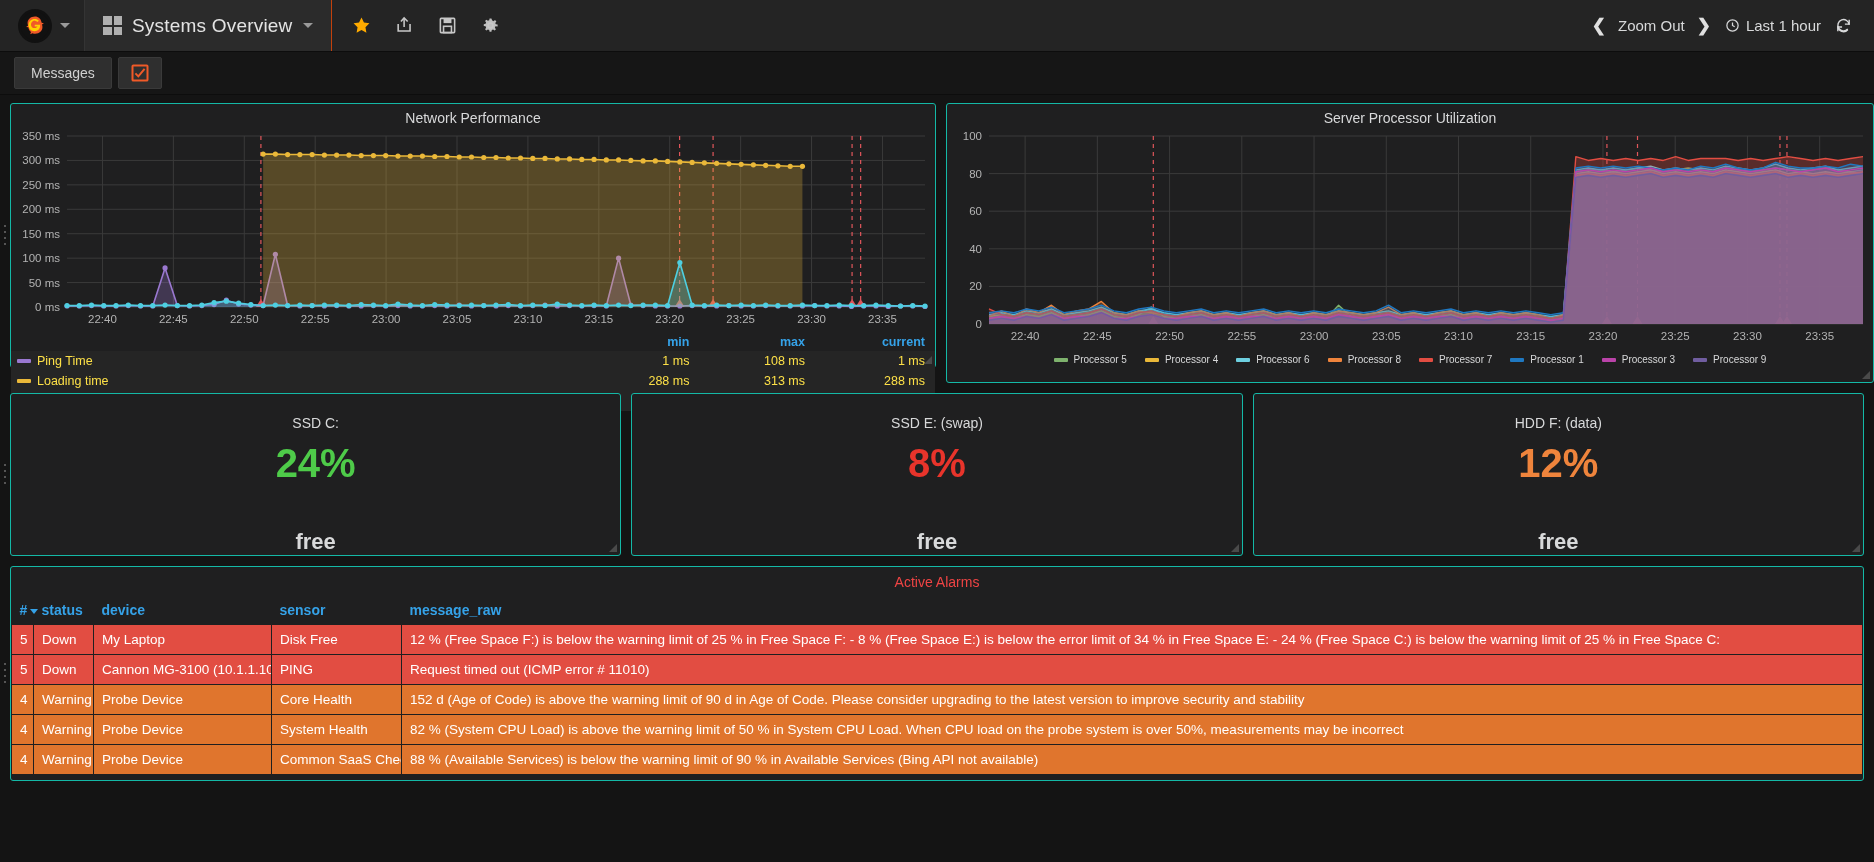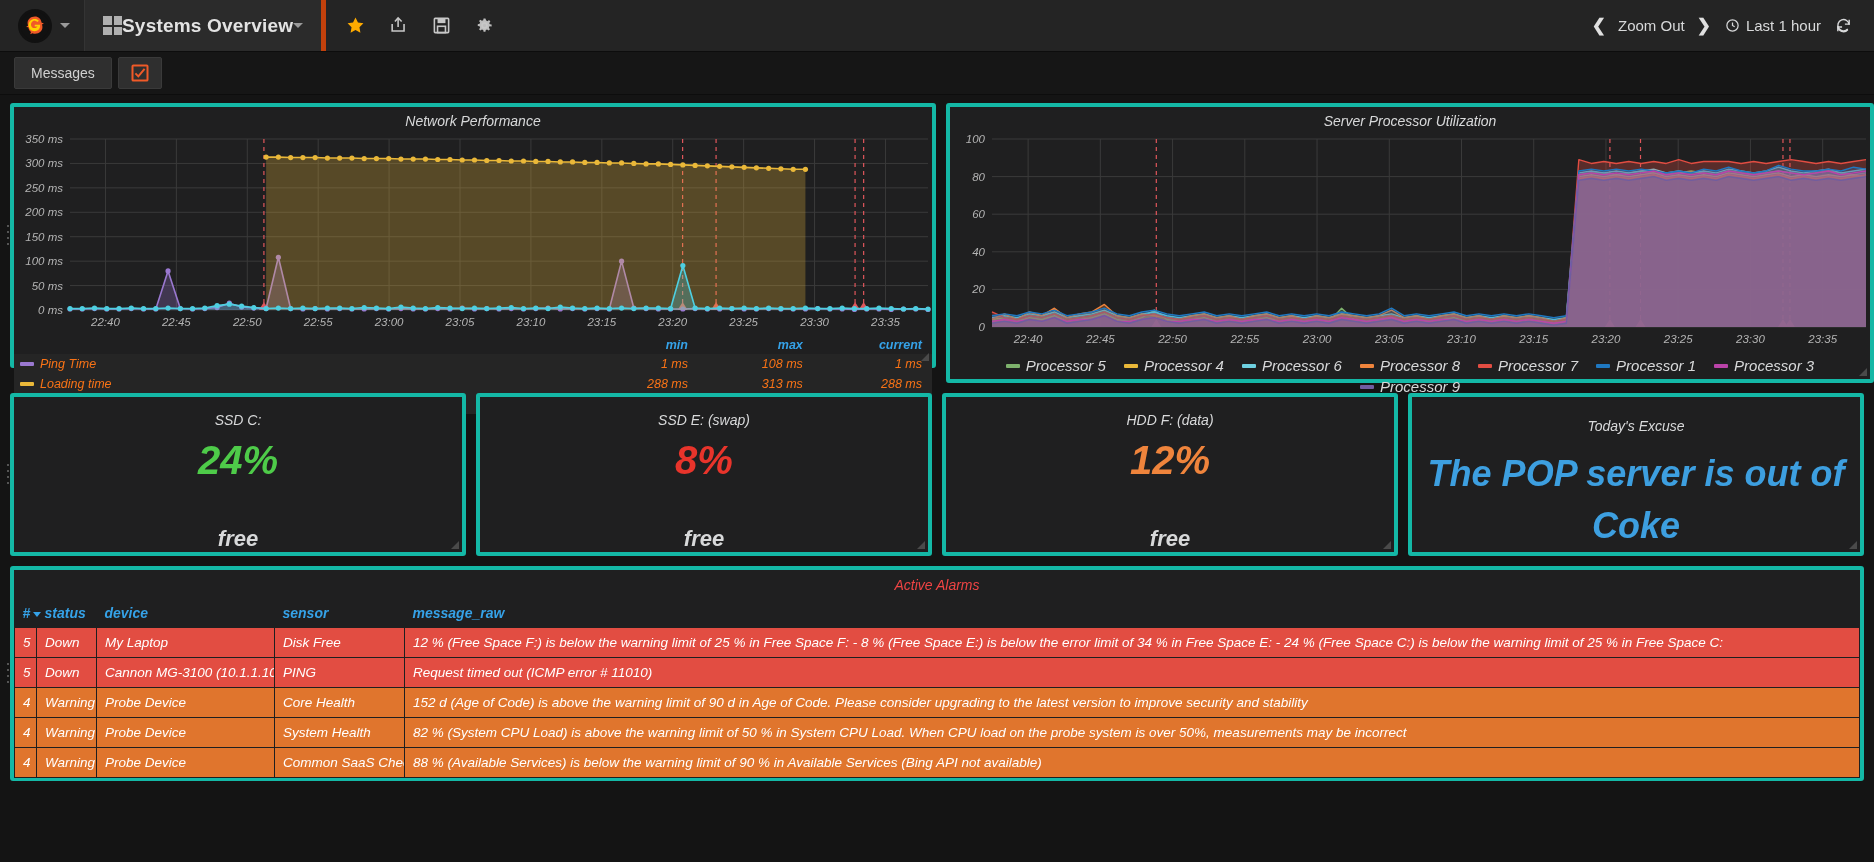--- a/index.html
+++ b/index.html
@@ -25,25 +25,24 @@
   }
   .grafana-logo {
     width: 34px; height: 34px; border-radius: 50%;
     background: #111; display: flex; align-items: center; justify-content: center;
   }
   .caret-down {
     width: 0; height: 0; border-left: 5px solid transparent;
     border-right: 5px solid transparent; border-top: 5px solid #9a9a9a;
   }
   .nav-dash {
-    display: flex; align-items: center; 
+    display: flex; align-items: center; gap: 10px;
     padding: 0 18px;
-    border-right: 5px solid #c2410c;
+    border-right: 1px solid #c2410c;
     background: #2b2b2b;
-    font-weight: bold;
   }
   .dash-grid-icon {
     width: 19px; height: 19px;
     display: grid; grid-template-columns: 1fr 1fr; grid-template-rows: 1fr 1fr;
     gap: 2px;
   }
   .dash-grid-icon i { background: #b0b0b0; display:block; }
   .dash-title { font-size: 19px; color: #e3e3e3; letter-spacing: .2px; }
   .nav-icons { display: flex; align-items: center; gap: 24px; padding: 0 20px; }
   .nav-icon { cursor: pointer; display:flex; align-items:center; }
@@ -69,22 +68,22 @@
   .submenu-check {
     background: #2f2f2f; border: 1px solid #3a3a3a;
     padding: 5px 11px; border-radius: 2px; cursor: pointer;
     display: flex; align-items: center;
   }
 
   
   .dash-body { padding: 8px 10px 0 10px; }
   .row { display: flex; gap: 10px; margin-bottom: 10px; }
   .panel {
-    background: #1f1f20; border: 4px solid #14b8a6;
-    border-radius: 3px; position: relative; font-style: italic;
+    background: #1f1f20; border: 1px solid #14b8a6;
+    border-radius: 3px; position: relative;
   }
   .panel-title {
     text-align: center; font-size: 14px; color: #d8d9da;
     padding: 6px 0 2px 0; font-weight: normal;
   }
   .resize-handle {
     position: absolute; right: 2px; bottom: 2px;
     width: 10px; height: 10px; cursor: nwse-resize;
   }
   .resize-handle::before {
@@ -105,30 +104,30 @@
   .ax-lbl { fill: #b3b3b3; font-size: 11.5px; font-family: "Liberation Sans", sans-serif; }
   .grid-line { stroke: #3a3a3a; stroke-width: 1; }
   .ann-line { stroke: #e0565b; stroke-width: 1.2; stroke-dasharray: 4 4; }
 
   
   .legend-tbl { width: 100%; border-collapse: collapse; font-size: 12.5px; }
   .legend-tbl th {
     color: #35a2e8; font-weight: bold; text-align: right;
     padding: 2px 10px 2px 4px; font-size: 12.5px;
   }
-  .legend-tbl td { padding: 3px 10px 3px 4px; color: #f97316; text-align: right; }
+  .legend-tbl td { padding: 3px 10px 3px 4px; color: #fde047; text-align: right; }
   .legend-tbl tr:nth-child(odd of .leg-row) { background: #252525; }
   .legend-tbl td.leg-name { text-align: left; padding-left: 26px; position: relative; }
   .leg-swatch {
     position: absolute; left: 6px; top: 50%; transform: translateY(-50%);
     width: 14px; height: 4px; border-radius: 1px;
   }
   .legend-flow {
     display: flex; flex-wrap: wrap; justify-content: center;
-    gap: 4px 18px; padding: 4px 10px 6px 10px; font-size: 15px;
+    gap: 4px 18px; padding: 4px 10px 6px 10px; font-size: 10px;
   }
   .legend-flow .item { display: flex; align-items: center; gap: 6px; color: #d8d9da; }
   .legend-flow .sw { width: 14px; height: 4px; border-radius: 1px; }
 
   
   .stat-panel { flex: 1; display: flex; flex-direction: column; align-items: center; justify-content: flex-end; }
   .stat-title { font-size: 14px; color: #d8d9da; padding: 9px 0 0 0; }
   .stat-value { font-size: 40px; font-weight: bold; margin-top: 12px; line-height: 1; }
   .stat-sub { font-size: 22px; font-weight: bold; color: #d8d9da; margin-top: 46px; }
   .excuse-value {
@@ -655,25 +654,20 @@
       <div class="stat-value" id="stat1" style="color: rgb(232, 52, 43);">8%</div>
       <div class="stat-sub">free</div>
       <span class="resize-handle"></span>
     </div>
     <div class="panel stat-panel" style="width:463px;height:163px;">
       <div class="stat-title">HDD F: (data)</div>
       <div class="stat-value" id="stat2" style="color: rgb(239, 132, 60);">12%</div>
       <div class="stat-sub">free</div>
       <span class="resize-handle"></span>
     </div>
-    <div class="panel stat-panel" style="width:463px;height:163px;">
-      <div class="stat-title">Today's Excuse</div>
-      <div class="excuse-value" id="excuse" style="color: rgb(61, 159, 224);">The POP server is out of Coke</div>
-      <span class="resize-handle"></span>
-    </div>
   </div>
 
   <div class="row">
     <div class="panel alarms-panel" style="height:215px;">
       <span class="drag-dots"></span>
       <div class="alarms-title">Active Alarms</div>
       <table class="alarms">
         <thead>
             <tr id="alarm-head">
               <th class="col-num">#<span class="sort-caret"></span></th>

